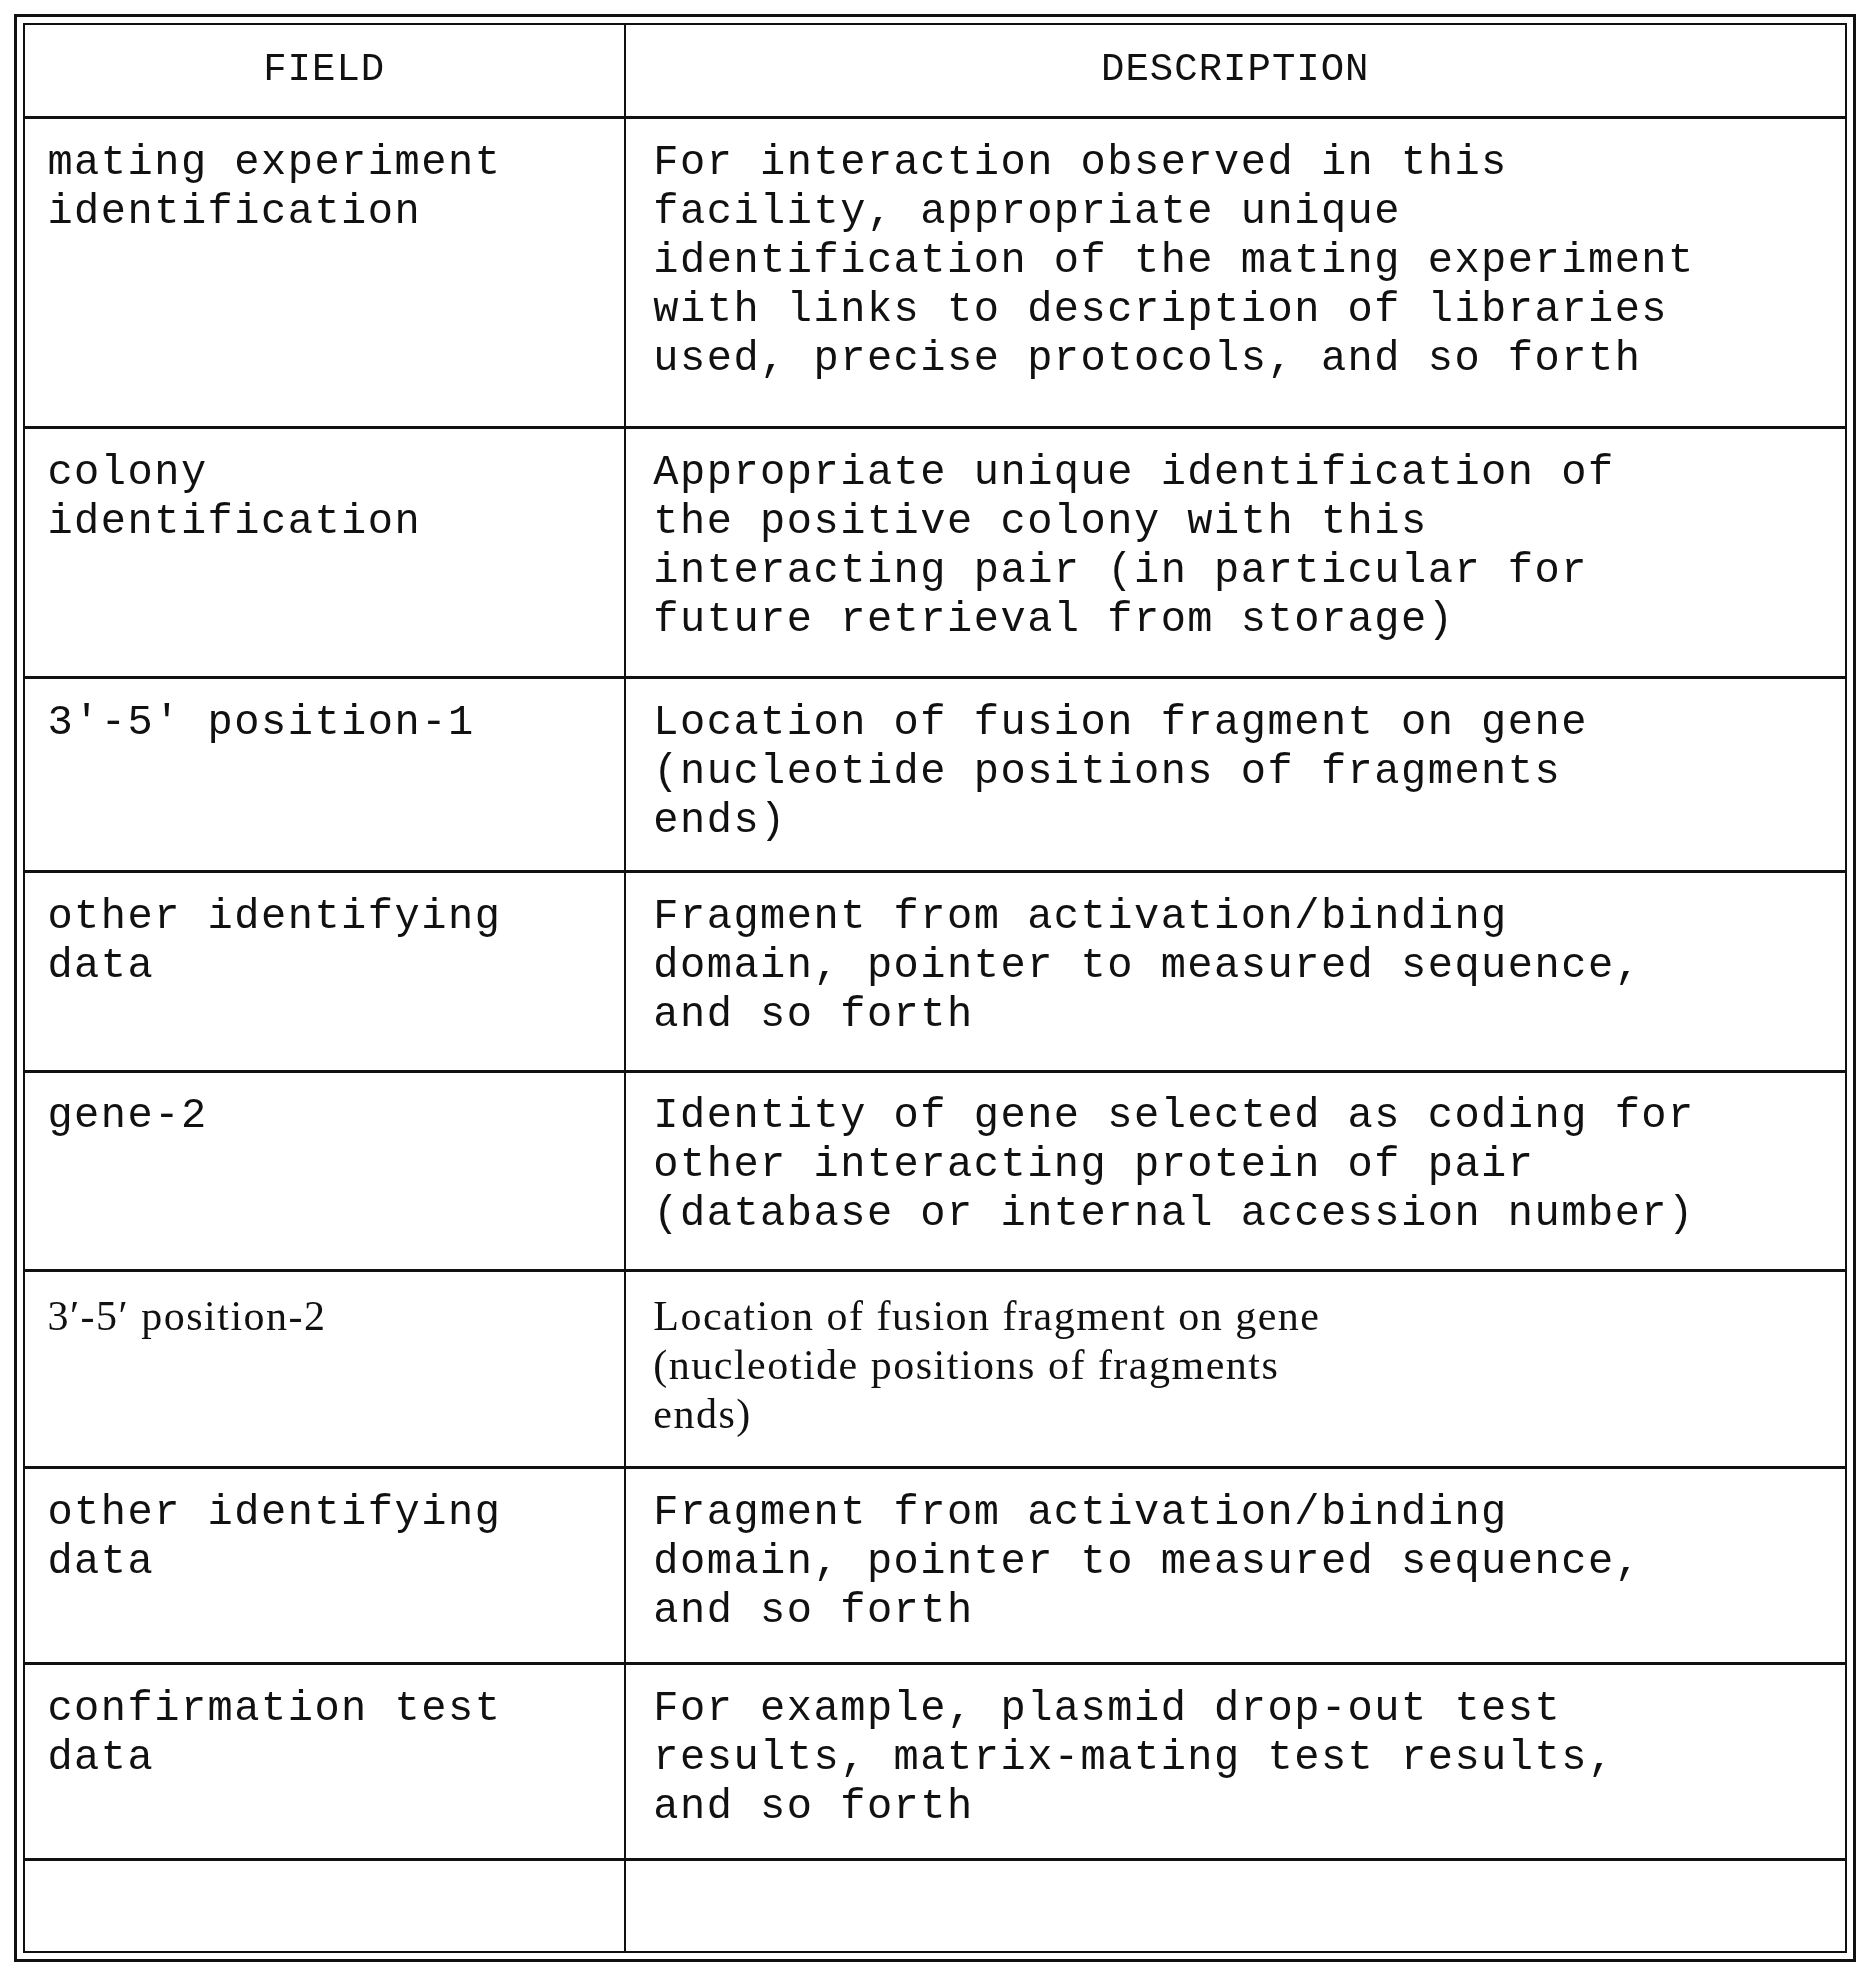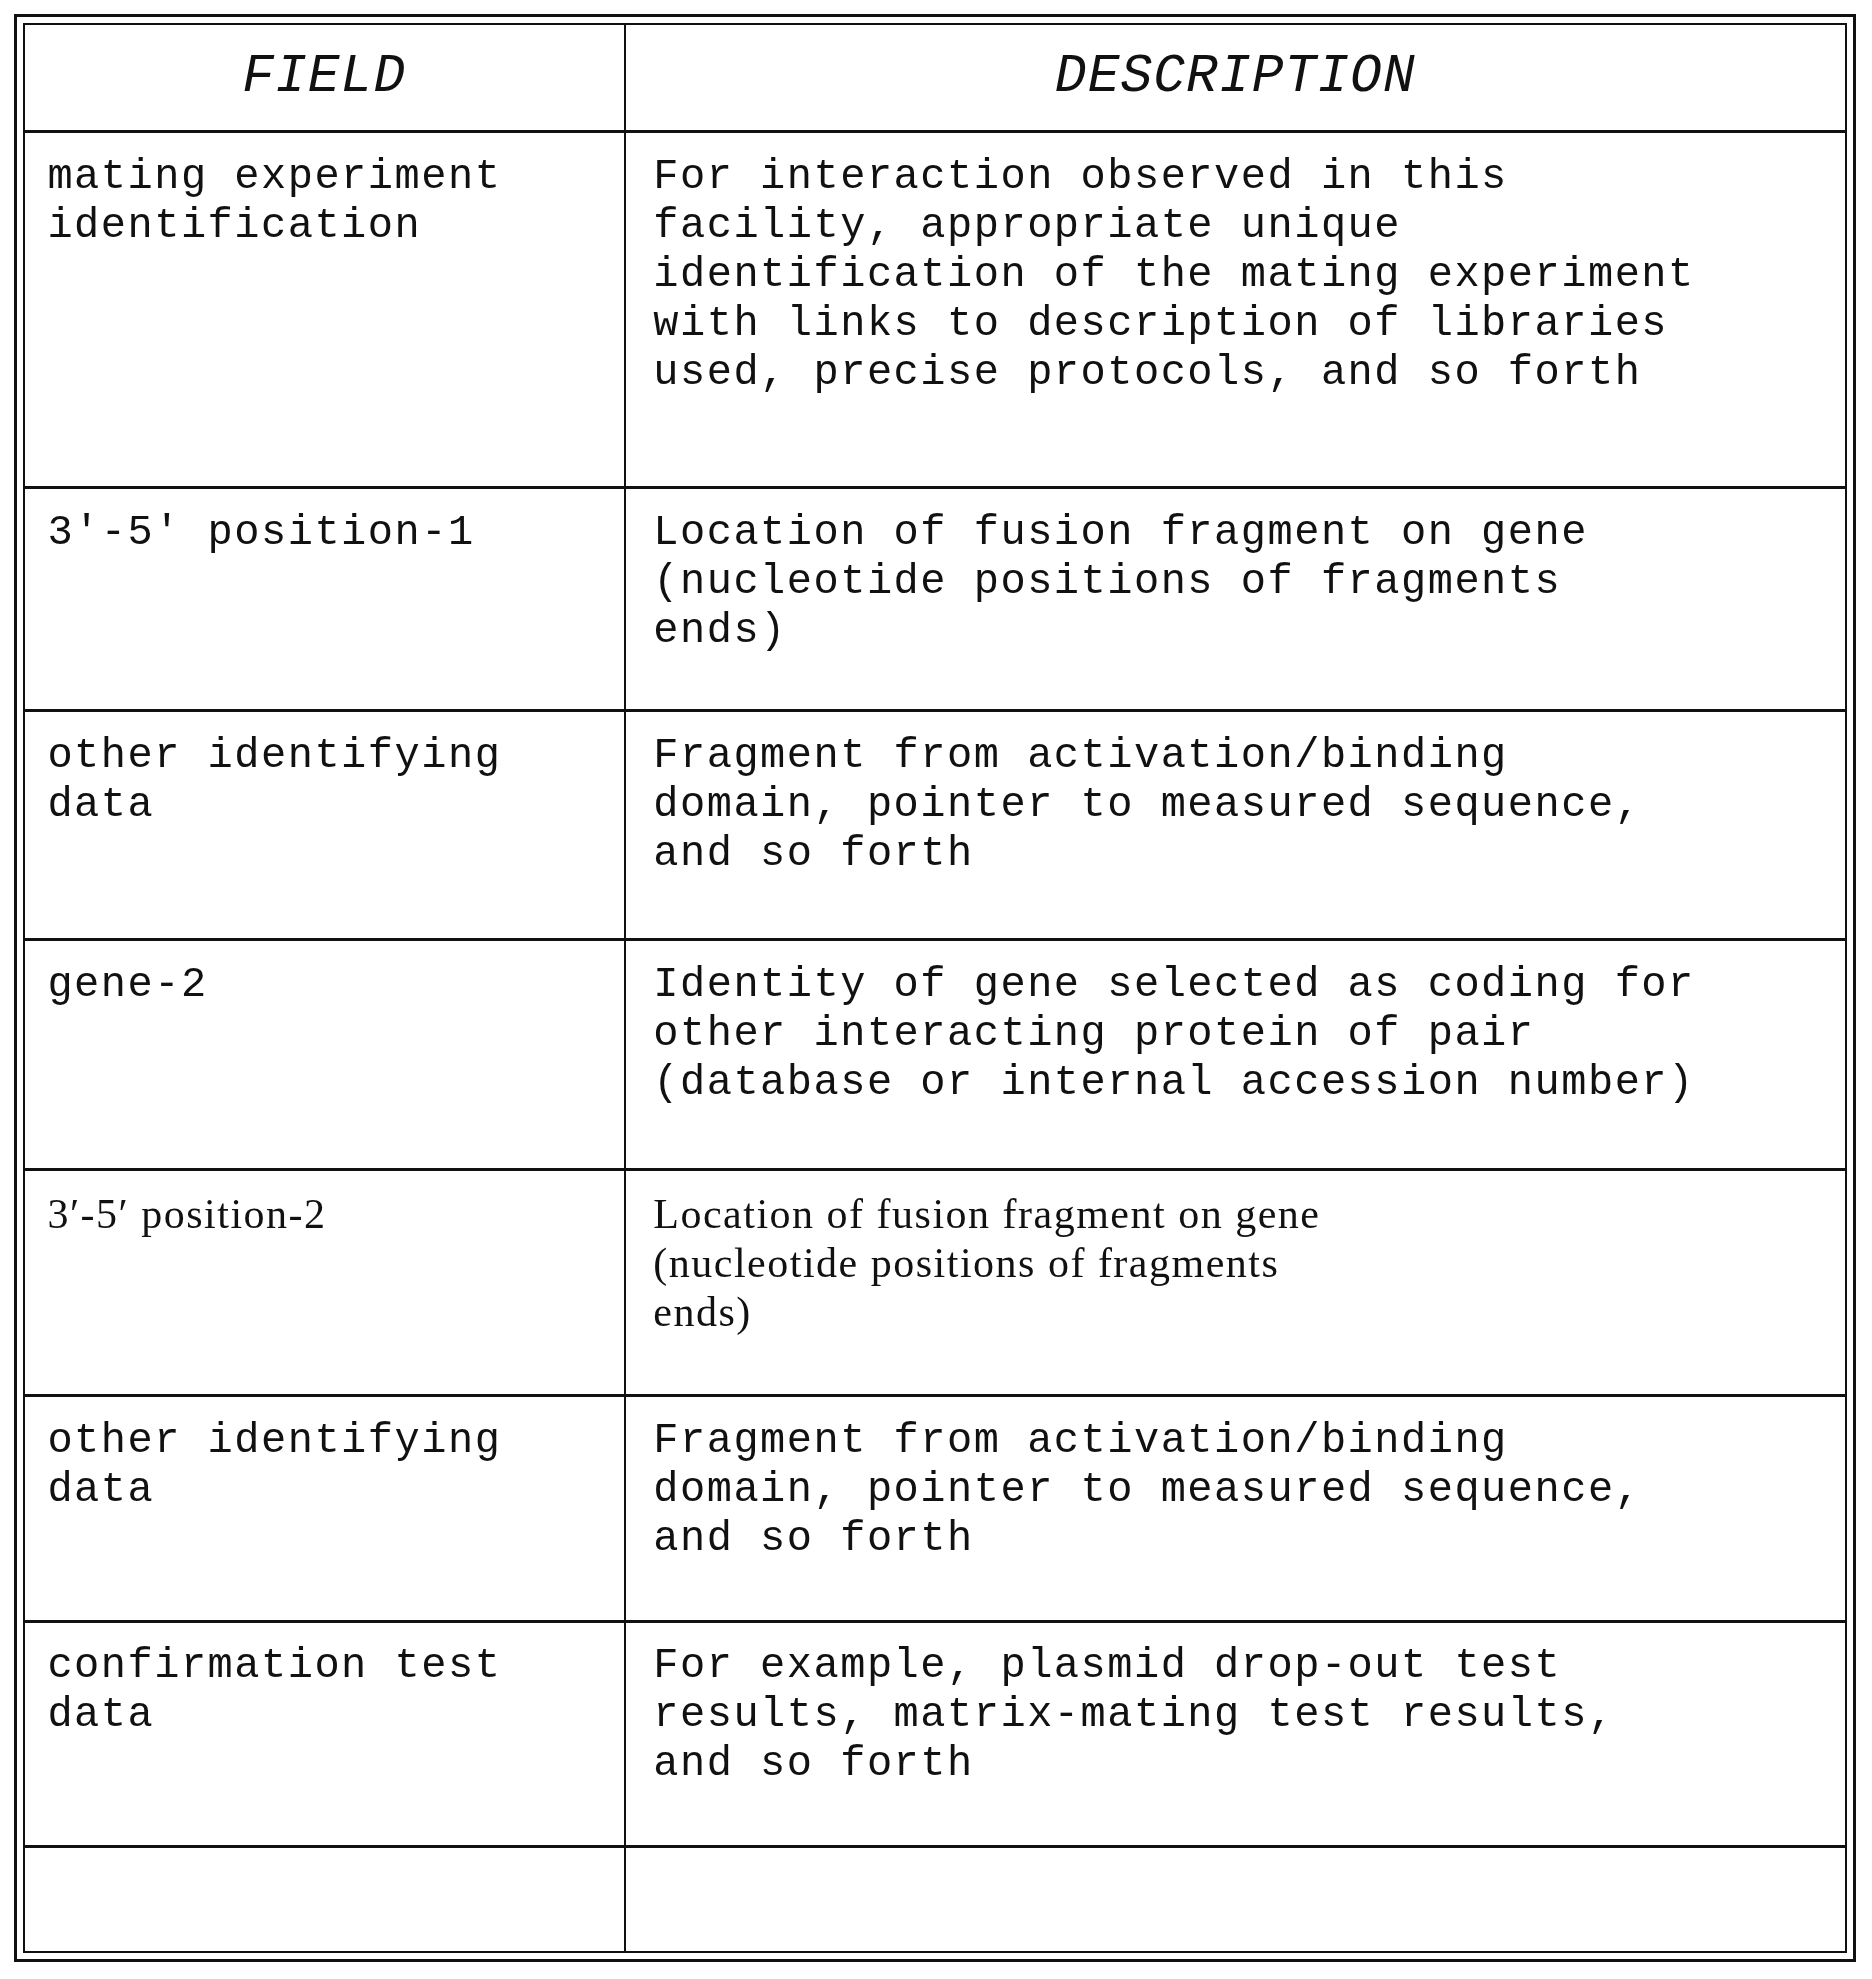--- a/index.html
+++ b/index.html
@@ -47,26 +47,25 @@
   table.data-table tr:first-child th { border-top: none; }
   table.data-table tr td:first-child, table.data-table tr th:first-child { border-left: none; }
   table.data-table tr td:last-child, table.data-table tr th:last-child { border-right: none; }
   table.data-table tr:last-child td { border-bottom: none; }
   table.data-table tr.sep-heavy td, table.data-table tr.sep-heavy th { border-bottom-width: 3.9px; }
 
   col.c-field { width: 600px; }
   col.c-desc { width: auto; }
 
   .hdr {
-    font-size: 53px;
+    font-size: 39px;
     text-align: center;
     vertical-align: middle !important;
     letter-spacing: 1px;
     line-height: 1;
-    font-style: italic;
   }
   .cell-text {
     font-size: 42px;
     line-height: 49px;
     letter-spacing: 1.5px;
     white-space: pre-line;
   }
   .field-cell .cell-text { padding: 19.7px 0 0 22.7px; }
   .desc-cell .cell-text { padding: 19.7px 5.9px 0 27.6px; }
 
@@ -105,20 +104,32 @@
             </td>
         <td class="desc-cell">
               <div class="cell-text">For interaction observed in this
 facility, appropriate unique
 identification of the mating experiment
 with links to description of libraries
 used, precise protocols, and so forth</div>
             </td>
       </tr>
 
+      <tr class="r2 sep-heavy">
+        <td class="field-cell">
+              <div class="cell-text">colony
+identification</div>
+            </td>
+        <td class="desc-cell">
+              <div class="cell-text">Appropriate unique identification of
+the positive colony with this
+interacting pair (in particular for
+future retrieval from storage)</div>
+            </td>
+      </tr>
 
 
       <tr class="r4 sep-heavy">
         <td class="field-cell">
               <div class="cell-text">3′-5′ position-1</div>
             </td>
         <td class="desc-cell">
               <div class="cell-text">Location of fusion fragment on gene
 (nucleotide positions of fragments
 ends)</div>

